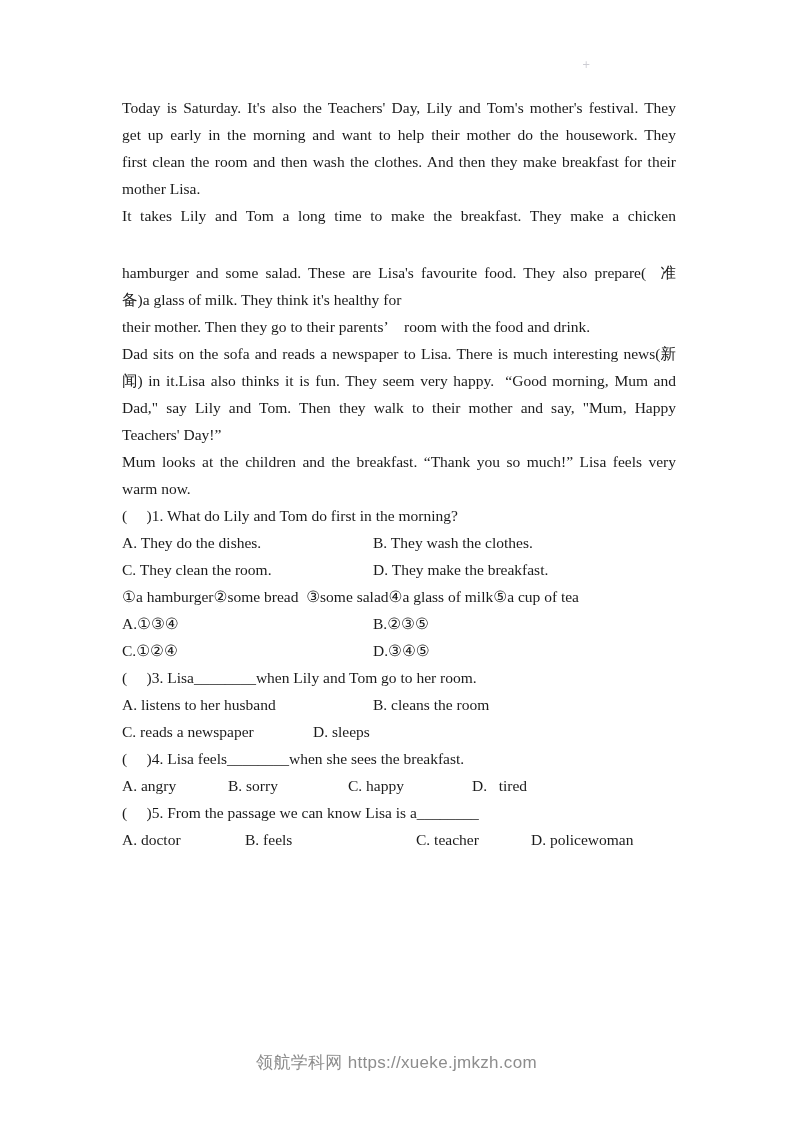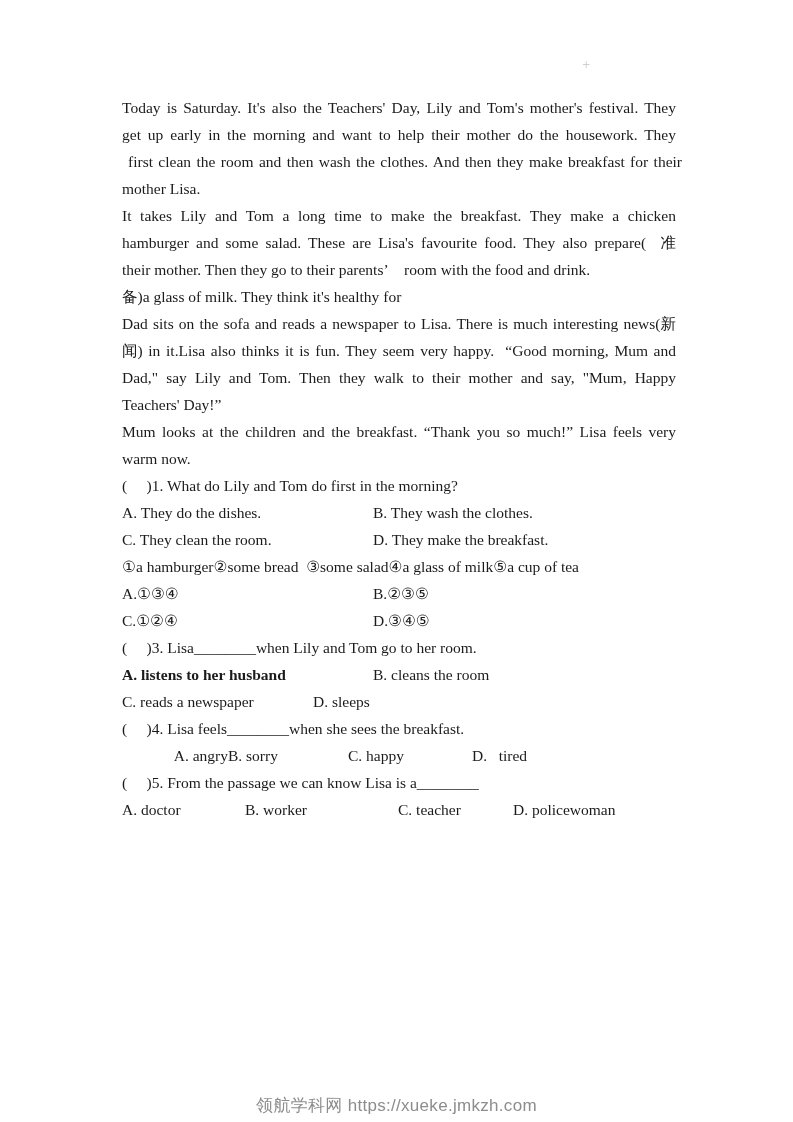--- a/index.html
+++ b/index.html
@@ -34,21 +34,21 @@
     white-space: nowrap;
   }
   .line .seg {
     display: inline-block;
     vertical-align: top;
   }
   .footer {
     position: absolute;
     left: 0;
     right: 0;
-    top: 1092px;
+    top: 1049px;
     text-align: center;
     font-family: "Liberation Sans", "DejaVu Sans", sans-serif;
     font-size: 17px;
     line-height: 27px;
     color: #8d8d8d;
     letter-spacing: 0.3px;
   }
   .stray-mark {
     position: absolute;
     left: 582px;
@@ -61,41 +61,41 @@
 </style>
 </head>
 <body>
 
 <div class="page">
   <span class="stray-mark">+</span>
   <div class="content">
     <div>
         <div class="line j" style="word-spacing: 2.29327px;"><span>Today is Saturday. It's also the Teachers' Day, Lily and Tom's mother's festival. They</span></div>
         <div class="line j" style="word-spacing: 3.03229px;"><span>get up early in the morning and want to help their mother do the housework. They</span></div>
-        <div class="line j" style="word-spacing: 1.52396px; margin-left: 6px;"><span>first clean the room and then wash the clothes. And then they make breakfast for their</span></div>
+        <div class="line j" style="word-spacing: 1.52396px;"><span>first clean the room and then wash the clothes. And then they make breakfast for their</span></div>
         <div class="line"><span>mother Lisa.</span></div>
         <div class="line j" style="word-spacing: 4.73333px;"><span>It takes Lily and Tom a long time to make the breakfast. They make a chicken</span></div>
-        <div class="line j" style="word-spacing: 3.29928px;"><span>hamburger and some salad. These are Lisa's favourite food. They also prepare( &nbsp;准</span></div>
+        <div class="line j" style="word-spacing: 3.29928px; margin-top: 30px;"><span>hamburger and some salad. These are Lisa's favourite food. They also prepare( &nbsp;准</span></div>
+        <div class="line"><span>备)a glass of milk. They think it's healthy for</span></div>
         <div class="line"><span>their mother. Then they go to their parents’&nbsp;&nbsp;&nbsp; room with the food and drink.</span></div>
-        <div class="line"><span>备)a glass of milk. They think it's healthy for</span></div>
         <div class="line j" style="word-spacing: 1.31146px;"><span>Dad sits on the sofa and reads a newspaper to Lisa. There is much interesting news(新</span></div>
         <div class="line j" style="word-spacing: 1.77246px; text-align: right;"><span>闻) in it.Lisa also thinks it is fun. They seem very happy. &nbsp;“Good morning, Mum and</span></div>
         <div class="line j" style="word-spacing: 4.23438px;"><span>Dad," say Lily and Tom. Then they walk to their mother and say, "Mum, Happy</span></div>
         <div class="line"><span>Teachers' Day!”</span></div>
         <div class="line j" style="word-spacing: 2.58594px;"><span>Mum looks at the children and the breakfast. “Thank you so much!” Lisa feels very</span></div>
         <div class="line"><span>warm now.</span></div>
         <div class="line"><span>(&nbsp;&nbsp;&nbsp;&nbsp;&nbsp;)1. What do Lily and Tom do first in the morning?</span></div>
         <div class="line"><span class="seg" style="width: 251px;">A. They do the dishes.</span><span class="seg">B. They wash the clothes.</span></div>
         <div class="line"><span class="seg" style="width: 251px;">C. They clean the room.</span><span class="seg">D. They make the breakfast.</span></div>
         <div class="line"><span>①a hamburger②some bread &nbsp;③some salad④a glass of milk⑤a cup of tea</span></div>
         <div class="line"><span class="seg" style="width: 251px;">A.①③④</span><span class="seg">B.②③⑤</span></div>
         <div class="line"><span class="seg" style="width: 251px;">C.①②④</span><span class="seg">D.③④⑤</span></div>
         <div class="line"><span>(&nbsp;&nbsp;&nbsp;&nbsp;&nbsp;)3. Lisa________when Lily and Tom go to her room.</span></div>
-        <div class="line"><span class="seg" style="width: 251px; font-weight: bold;">A. listens to her husband</span><span class="seg">B. cleans the room</span></div>
+        <div class="line"><span class="seg" style="width: 251px;">A. listens to her husband</span><span class="seg">B. cleans the room</span></div>
         <div class="line"><span class="seg" style="width: 191px;">C. reads a newspaper</span><span class="seg">D. sleeps</span></div>
         <div class="line"><span>(&nbsp;&nbsp;&nbsp;&nbsp;&nbsp;)4. Lisa feels________when she sees the breakfast.</span></div>
-        <div class="line"><span class="seg" style="width: 106px; text-align: right;">A. angry</span><span class="seg" style="width: 120px;">B. sorry</span><span class="seg" style="width: 124px;">C. happy</span><span class="seg">D.&nbsp;&nbsp;&nbsp;tired</span></div>
+        <div class="line"><span class="seg" style="width: 106px;">A. angry</span><span class="seg" style="width: 120px;">B. sorry</span><span class="seg" style="width: 124px;">C. happy</span><span class="seg">D.&nbsp;&nbsp;&nbsp;tired</span></div>
         <div class="line"><span>(&nbsp;&nbsp;&nbsp;&nbsp;&nbsp;)5. From the passage we can know Lisa is a________</span></div>
-        <div class="line"><span class="seg" style="width: 123px;">A. doctor</span><span class="seg" style="width: 153px;">B. worker</span><span class="seg" style="width: 115px;">C. teacher</span><span class="seg">D. policewoman</span></div>
+        <div class="line"><span class="seg" style="width: 123px;">A. doctor</span><span class="seg" style="width: 153px;">B. feels</span><span class="seg" style="width: 115px; margin-left: 18px;">C. teacher</span><span class="seg">D. policewoman</span></div>
       </div>
   </div>
   <div class="footer">领航学科网 https://xueke.jmkzh.com</div>
 </div>
 
 </body></html>

